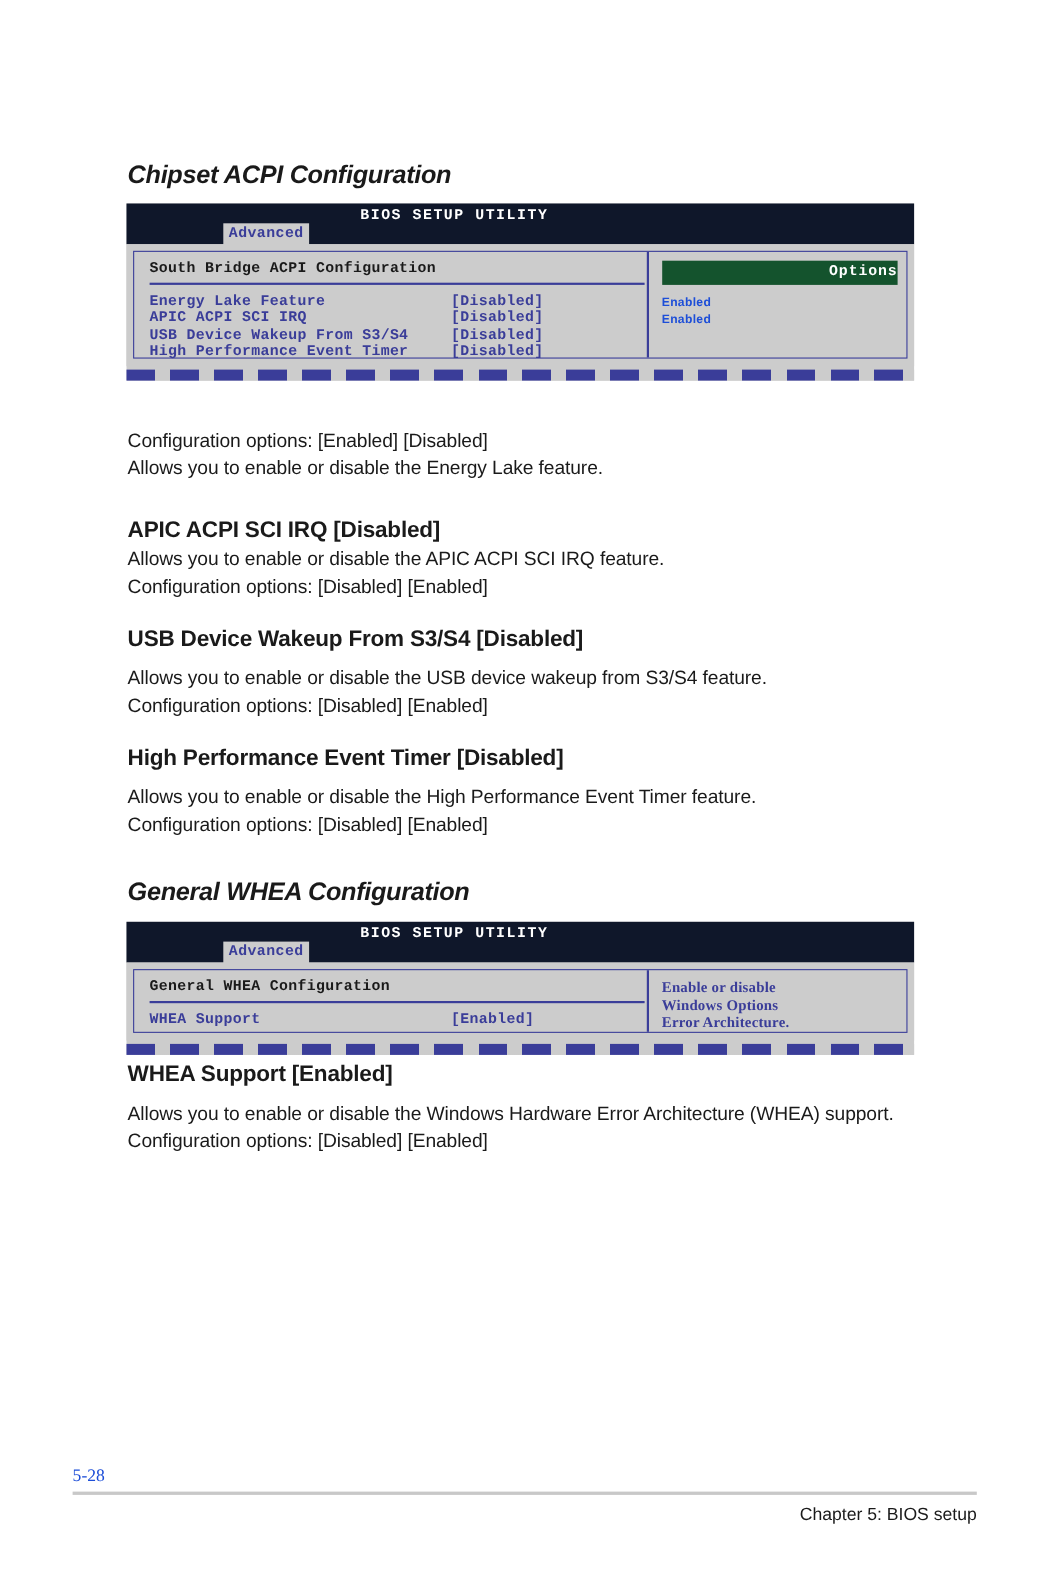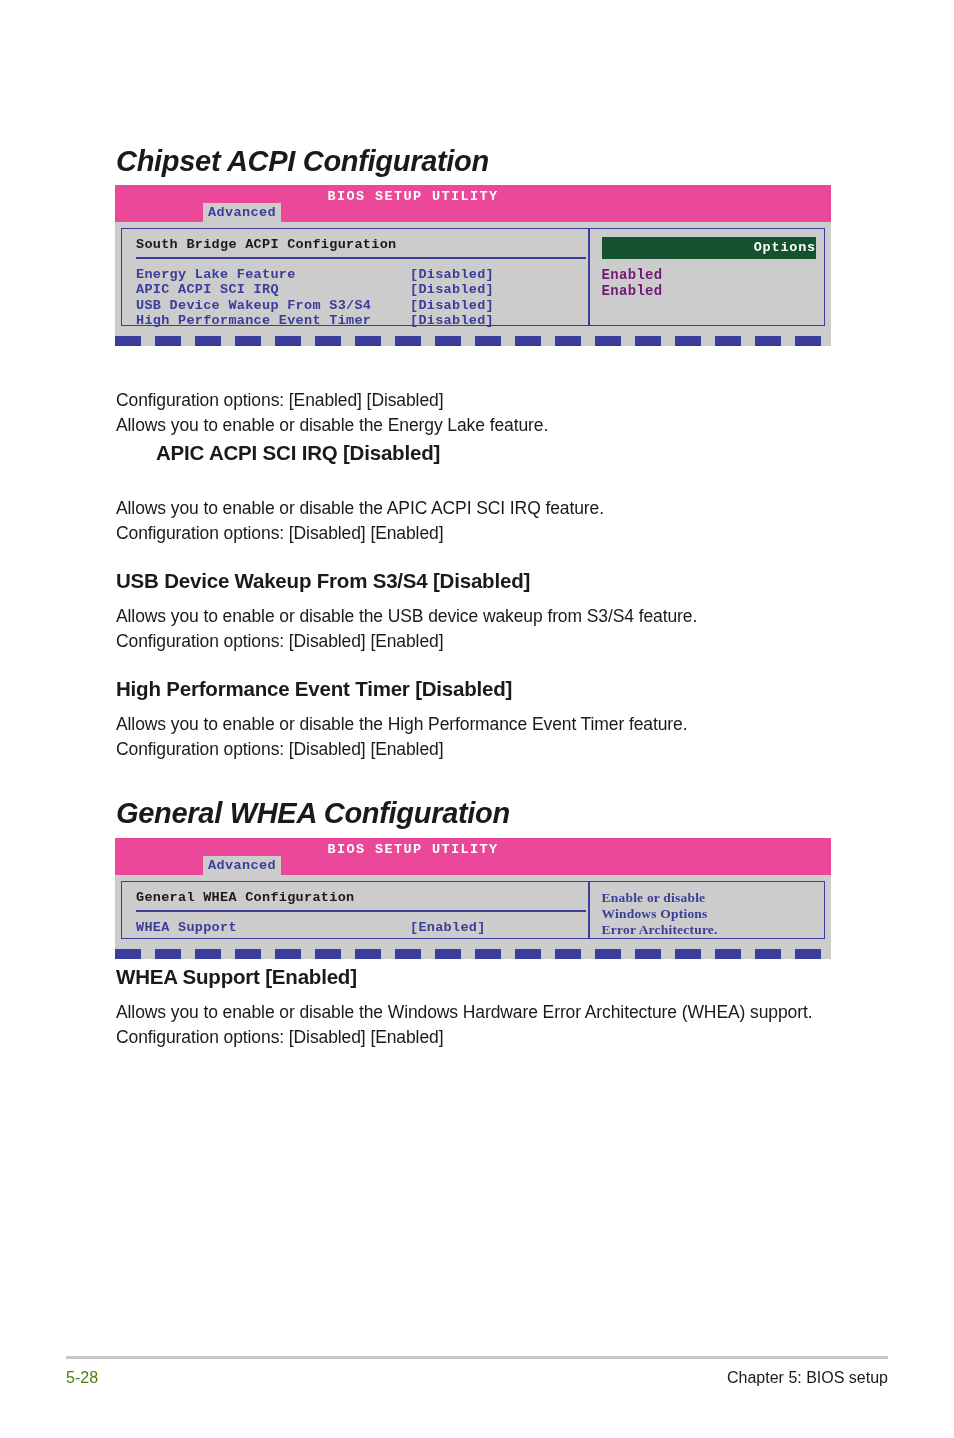--- a/index.html
+++ b/index.html
@@ -20,40 +20,40 @@
     position: absolute;
     left: 0; top: 0;
     width: 954px;
     height: 1438px;
   }
 
   
   .sec-heading {
     position: absolute;
     left: 116px;
-    font-size: 29px;
+    font-size: 23px;
     font-weight: bold;
     font-style: italic;
     letter-spacing: -0.3px;
     color: #1a1a1a;
     white-space: nowrap;
   }
 
   
   .bios {
     position: absolute;
     left: 115px;
     width: 716px;
     background: #cccccc;
     box-sizing: border-box;
   }
   .bios-header {
     position: relative;
     height: 37px;
-    background: #ec4899;
+    background: #0f172a;
     padding-left: 12px;
   }
   .bios-title {
     position: absolute;
     left: 0; right: 0;
     top: 4px;
     text-align: center;
     color: #ffffff;
     font-family: "Liberation Mono", monospace;
     font-size: 13.5px;
@@ -139,24 +139,24 @@
     color: #ffffff;
     font-family: "Liberation Mono", monospace;
     font-size: 13.5px;
     font-weight: bold;
     text-align: right;
     letter-spacing: 0.8px;
     padding: 3px 0 4px 0;
   }
   .opt-list {
     margin-top: 9px;
-    font-family: Liberation Mono, monospace;
-    font-size: 14px;
-    font-weight: bold;
-    color: #701a75;
+    font-family: Liberation Sans, sans-serif;
+    font-size: 11px;
+    font-weight: bold;
+    color: #1d4ed8;
     letter-spacing: 0.3px;
     line-height: 15.5px;
   }
   .help-text {
     font-family: Liberation Serif, serif;
     font-size: 13.5px;
     font-weight: bold;
     color: #3a3d99;
     letter-spacing: 0.2px;
     line-height: 16px;
@@ -199,23 +199,24 @@
     position: absolute;
     left: 66px;
     top: 1356px;
     width: 822px;
     height: 3px;
     background: #c8c8c8;
   }
   .footer-left {
     position: absolute;
     left: 66px;
-    top: 1369px;
+    top: 1333px;
     font-size: 16px;
-    color: #4d7c0f;
+    color: #1d4ed8;
+    font-family: Liberation Serif, serif;
   }
   .footer-right {
     position: absolute;
     right: 66px;
     top: 1369px;
     font-size: 16px;
     color: #1a1a1a;
   }
 </style>
 </head>
@@ -273,21 +274,21 @@
     </div>
 
     <div class="bios-dashed"></div>
   </div>
 
   <div class="para" style="top:388px;">
     <div>Configuration options: [Enabled] [Disabled]</div>
     <div>Allows you to enable or disable the Energy Lake feature.</div>
   </div>
 
-  <div class="sub-heading" style="top:441px;margin-left:40px;">APIC ACPI SCI IRQ [Disabled]</div>
+  <div class="sub-heading" style="top:470px;">APIC ACPI SCI IRQ [Disabled]</div>
   <div class="para" style="top:496px;">
     <div>Allows you to enable or disable the APIC ACPI SCI IRQ feature.</div>
     <div>Configuration options: [Disabled] [Enabled]</div>
   </div>
 
   <div class="sub-heading" style="top:569px;">USB Device Wakeup From S3/S4 [Disabled]</div>
   <div class="para" style="top:604px;">
     <div>Allows you to enable or disable the USB device wakeup from S3/S4 feature.</div>
     <div>Configuration options: [Disabled] [Enabled]</div>
   </div>

